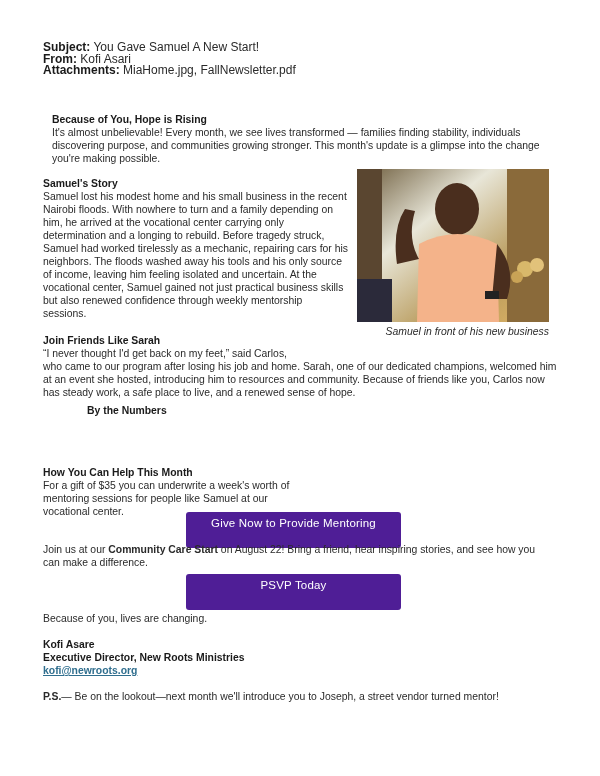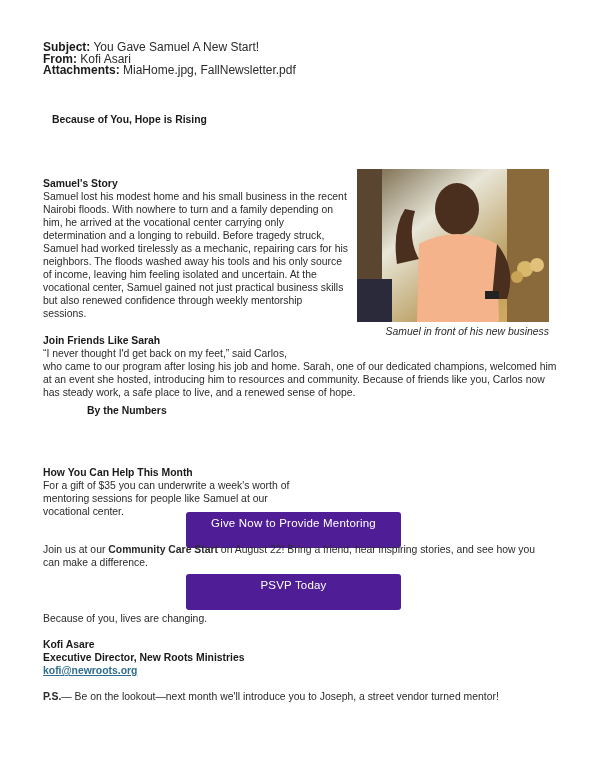--- a/index.html
+++ b/index.html
@@ -36,20 +36,21 @@
 <body>
 
 <div class="abs hdr" style="left:43px; top:42px; width:500px;">
   <p class="hdr-line"><b>Subject:</b> <span>You Gave Samuel A New Start!</span></p>
   <p class="hdr-line"><b>From:</b> <span>Kofi Asari</span></p>
   <p class="hdr-line"><b>Attachments:</b> <span>MiaHome.jpg, FallNewsletter.pdf</span></p>
 </div>
 
 <div class="abs" style="left:52px; top:113px; width:515px;">
   <h3>Because of You, Hope is Rising</h3>
+  <p>It's almost unbelievable! Every month, we see lives transformed — families finding stability, individuals discovering purpose, and communities growing stronger. This month's update is a glimpse into the change you're making possible.</p>
 </div>
 
 <div class="abs" style="left:43px; top:177px; width:305px;">
   <h3>Samuel's Story</h3>
   <p>Samuel lost his modest home and his small business in the recent Nairobi floods. With nowhere to turn and a family depending on him, he arrived at the vocational center carrying only determination and a longing to rebuild. Before tragedy struck, Samuel had worked tirelessly as a mechanic, repairing cars for his neighbors. The floods washed away his tools and his only source of income, leaving him feeling isolated and uncertain. At the vocational center, Samuel gained not just practical business skills but also renewed confidence through weekly mentorship sessions.</p>
 </div>
 
 <div class="photo">
   <svg width="192" height="153" viewBox="0 0 192 153">
     <defs>

